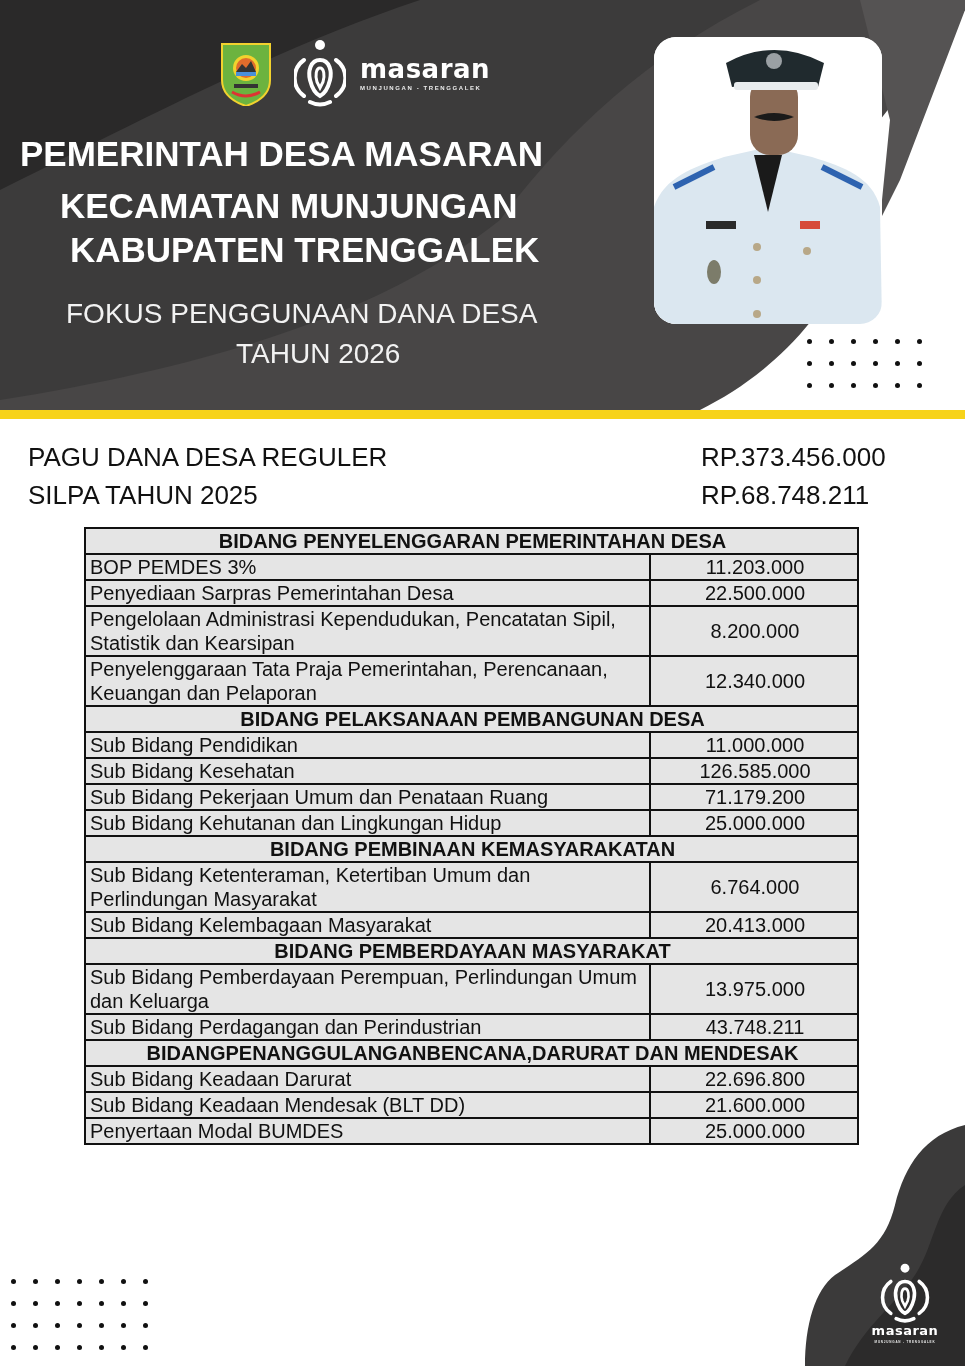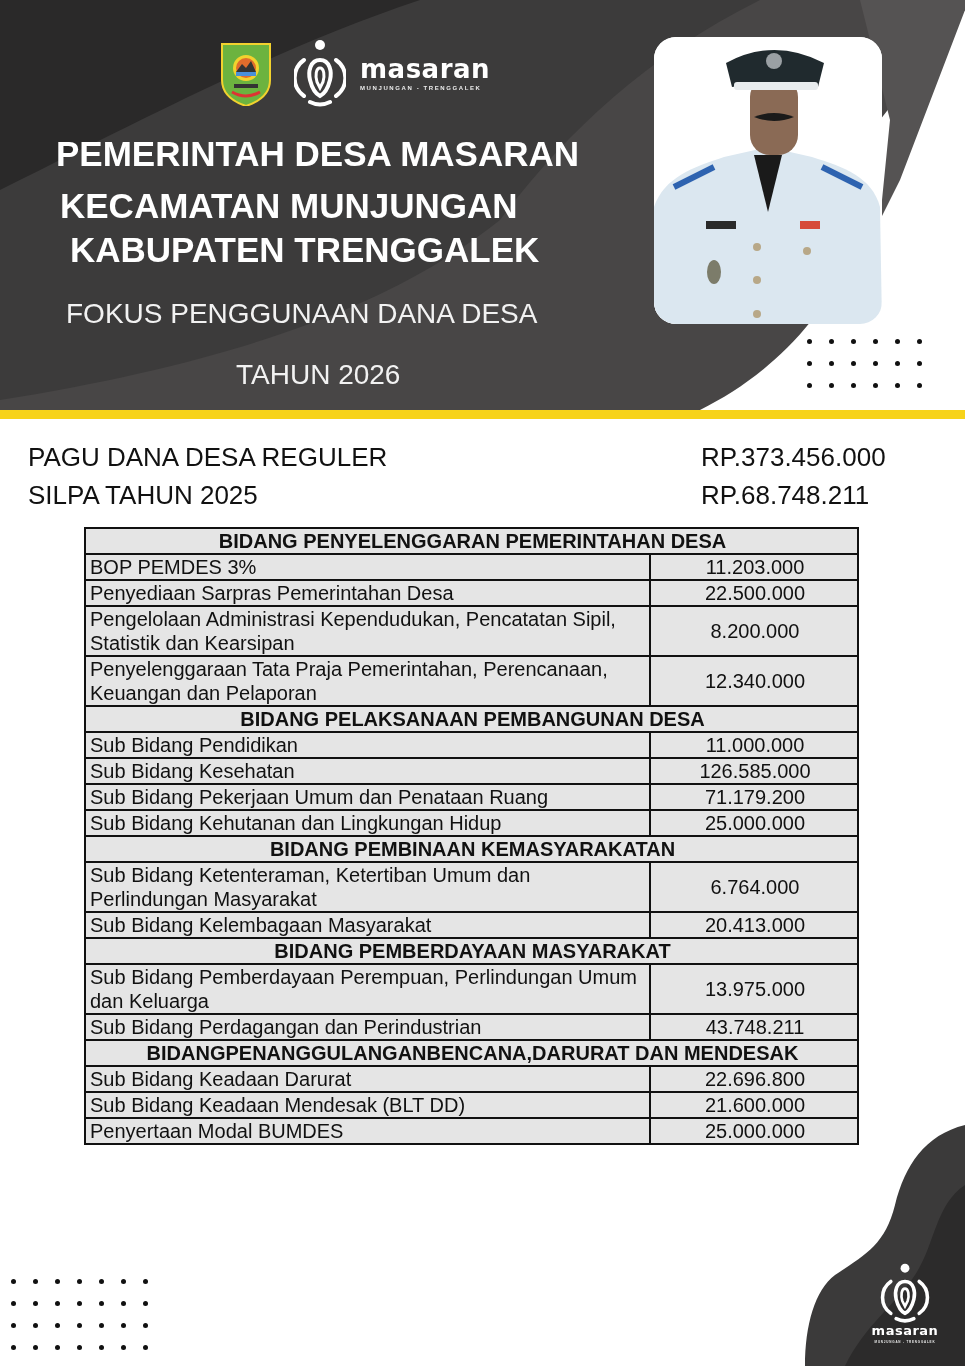--- a/index.html
+++ b/index.html
@@ -11,26 +11,26 @@
   .header-bg { position: absolute; left: 0; top: 0; width: 965px; height: 420px; }
   .yellow-stripe { position: absolute; left: 0; top: 410px; width: 965px; height: 9px; background: #f7d31a; }
   .logos { position: absolute; left: 218px; top: 38px; height: 70px; display: flex; align-items: center; gap: 20px; }
   .crest { width: 56px; height: 66px; }
   .masaran-logo { display: flex; align-items: center; gap: 14px; }
   .brand-text { display: flex; flex-direction: column; color: #fff; }
   .brand-name { font-family: "DejaVu Sans", sans-serif; font-size: 26px; font-weight: bold; letter-spacing: 0.5px; line-height: 28px; }
   .brand-sub { font-size: 6px; letter-spacing: 1.6px; font-weight: bold; opacity: 0.9; margin-top: 2px; }
   .title { position: absolute; left: 0; top: 132px; width: 630px; color: #fff; font-weight: bold; font-size: 35px; line-height: 44px; }
   .title div { white-space: nowrap; }
-  .t1 { padding-left: 56px; }
+  .t1 { padding-left: 20px; }
   .t2 { padding-left: 60px; margin-top: 8px; }
   .t3 { padding-left: 70px; }
   .subtitle { position: absolute; left: 0; top: 294px; width: 640px; color: #f2f2f2; font-size: 28px; line-height: 40px; }
   .s1 { padding-left: 66px; white-space: nowrap; }
-  .s2 { padding-left: 236px; white-space: nowrap; margin-top: 21px; }
+  .s2 { padding-left: 236px; white-space: nowrap; }
   .photo { position: absolute; left: 654px; top: 37px; width: 228px; height: 287px; border-radius: 22px; overflow: hidden; background: #ffffff; }
   .dots { position: absolute; display: grid; }
   .dot { width: 5px; height: 5px; border-radius: 50%; background: #111; }
   .dots-top { left: 807px; top: 339px; grid-template-columns: repeat(6, 5px); column-gap: 17px; row-gap: 17px; }
   .dots-bottom { left: 11px; top: 1279px; grid-template-columns: repeat(7, 5px); column-gap: 17px; row-gap: 17px; }
   .summary { position: absolute; left: 28px; top: 438px; width: 893px; font-weight: normal; font-size: 26px; color: #111; }
   .summary-row { display: flex; justify-content: space-between; height: 38px; line-height: 38px; }
   .amount { display: flex; width: 220px; }
   table.budget { position: absolute; left: 84px; top: 527px; width: 775px; border-collapse: collapse; font-size: 20px; color: #111; background: #e5e5e5; }
   table.budget td { border: 2px solid #111; padding: 0 2px 0 4px; line-height: 24px; }

